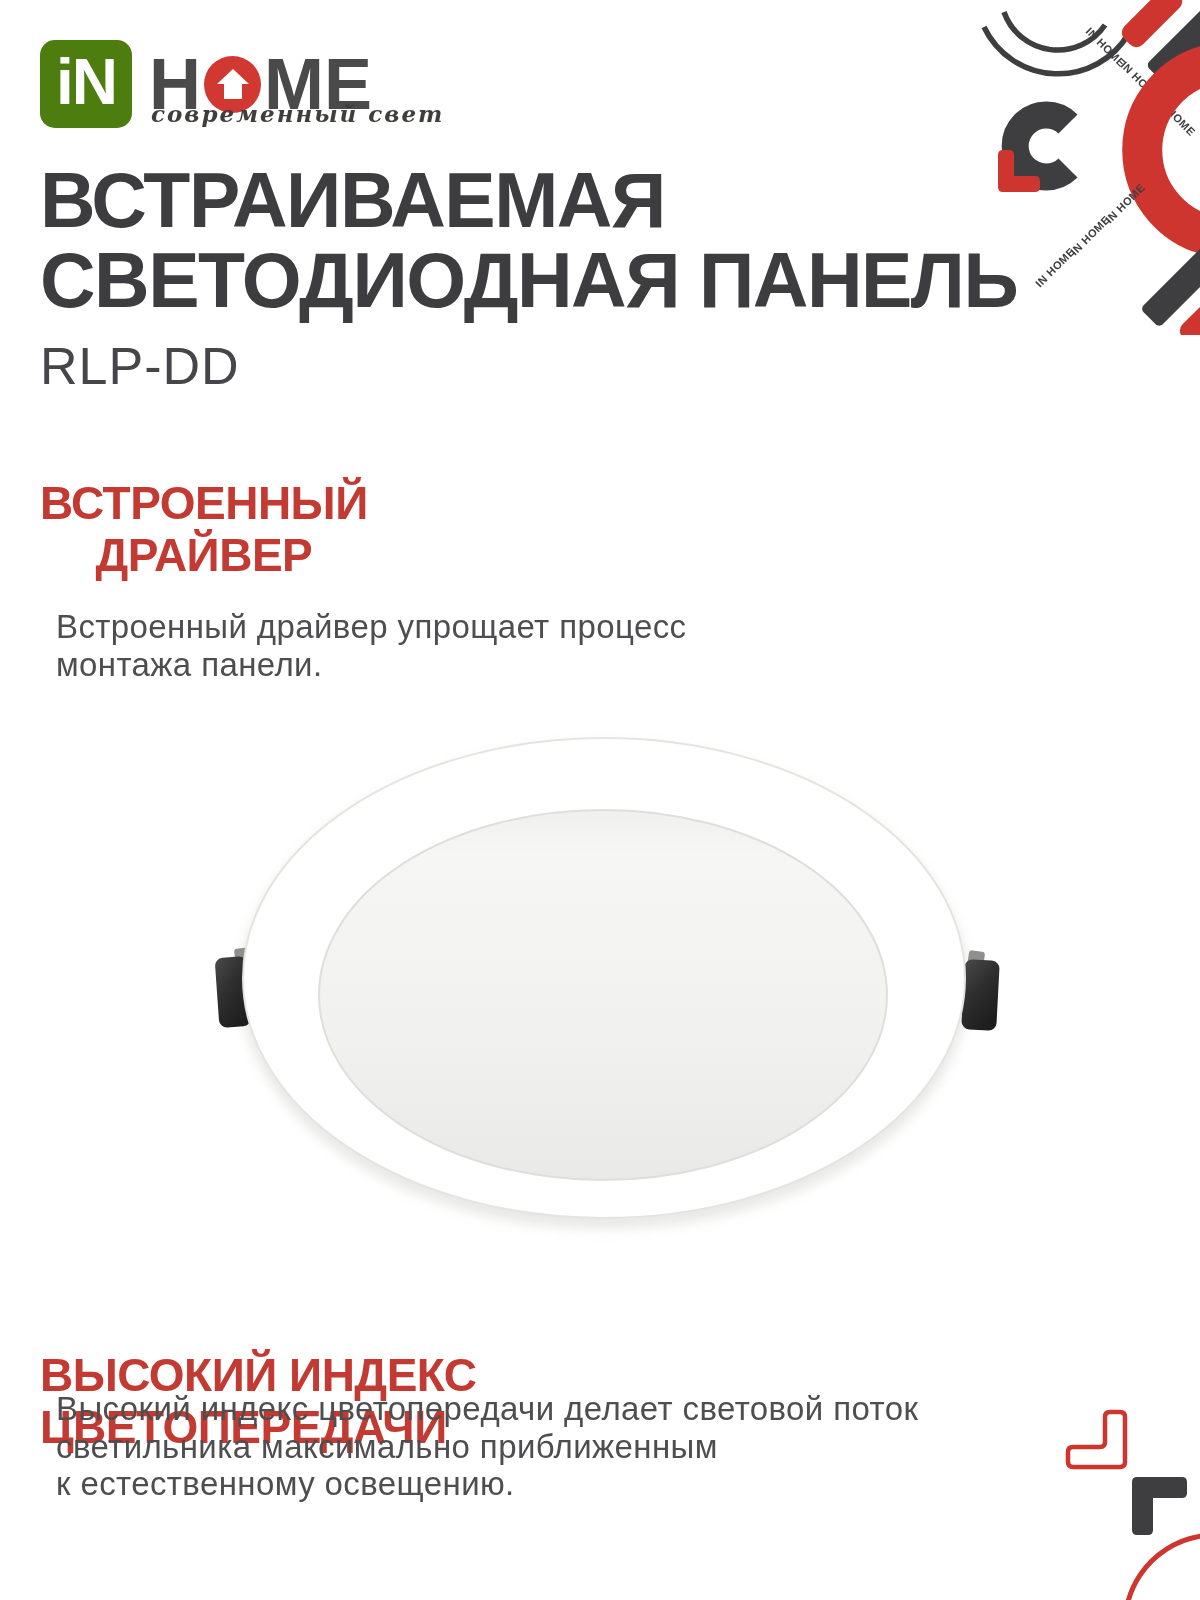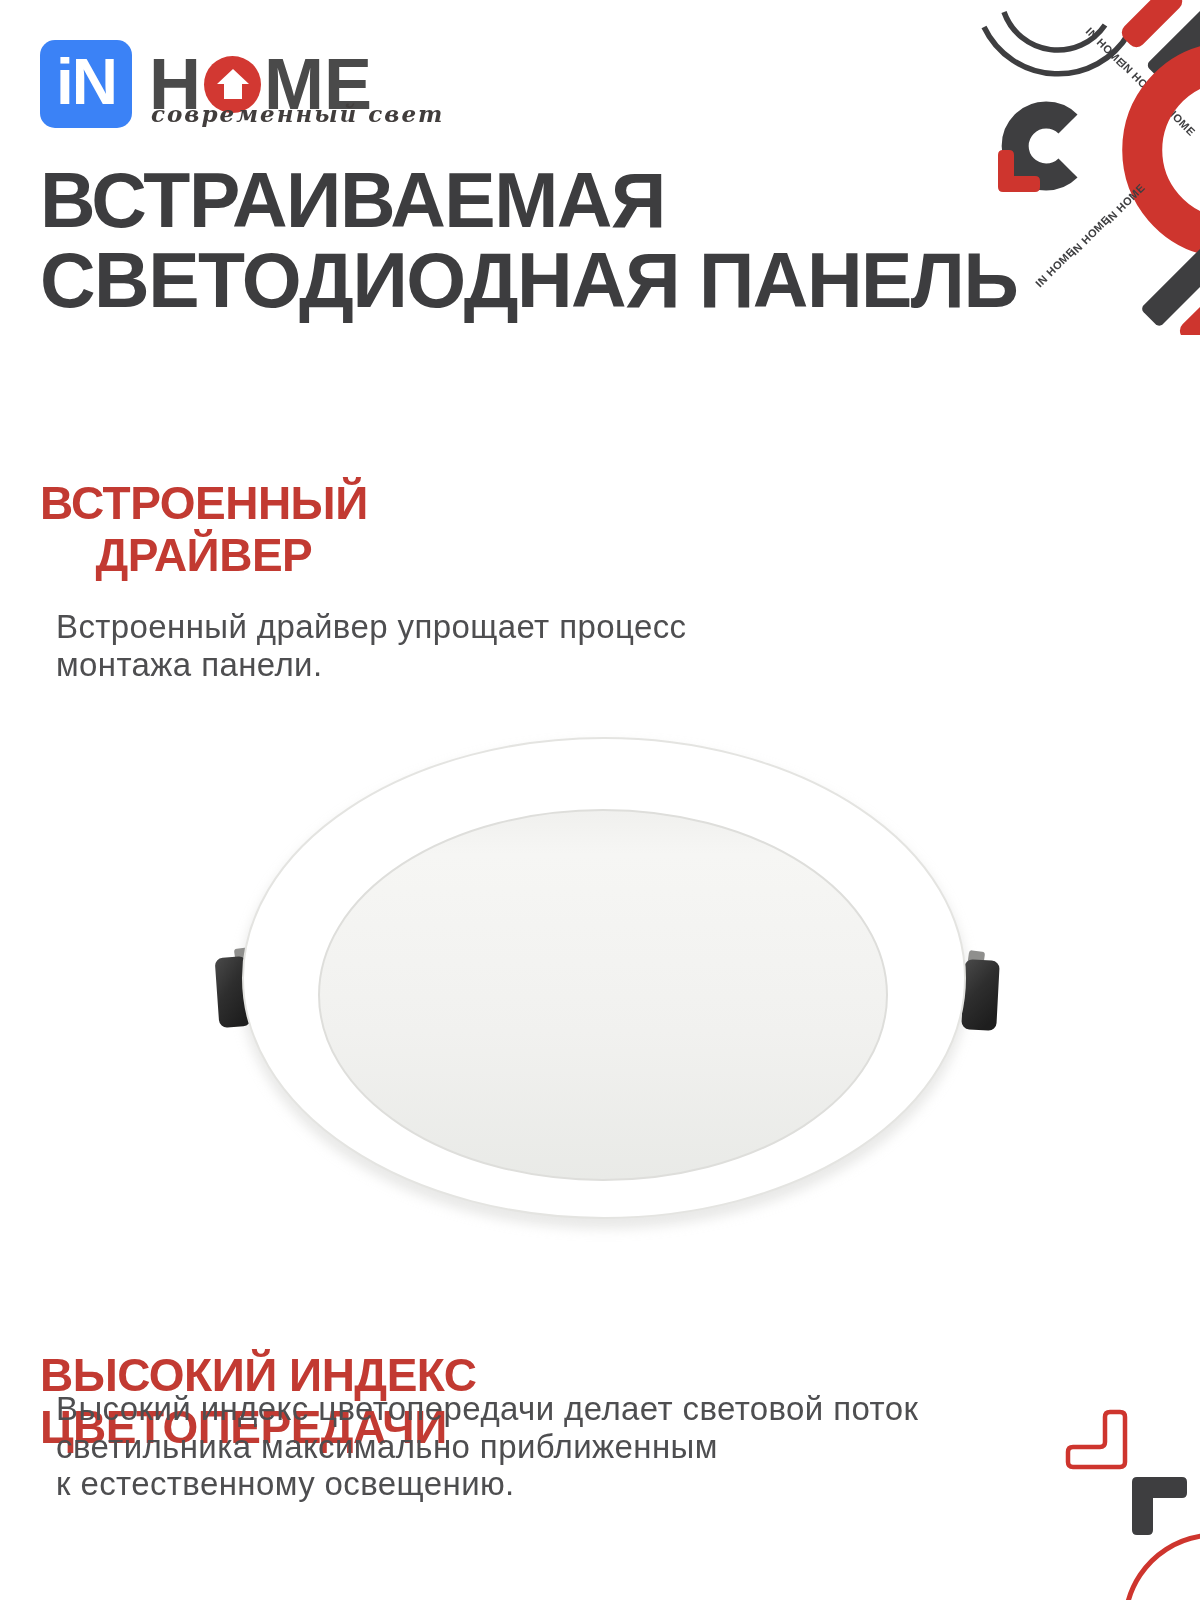--- a/index.html
+++ b/index.html
@@ -3,21 +3,21 @@
 <meta charset="utf-8">
 <style>
   html,body{margin:0;padding:0;background:#ffffff;}
   .page{
     position:relative;width:1200px;height:1600px;background:#ffffff;
     overflow:hidden;font-family:"Liberation Sans","DejaVu Sans",sans-serif;
   }
   
   .logo{position:absolute;left:40px;top:40px;display:flex;}
   .logo-mark{
-    width:92px;height:88px;background:#3b82f6;border-radius:15px;
+    width:92px;height:88px;background:#4d7c0f;border-radius:15px;
     display:flex;align-items:center;justify-content:center;
   }
   .logo-mark span{
     color:#ffffff;font-size:64px;font-weight:bold;letter-spacing:-2px;
     transform:translateY(-2px);
   }
   .logo-word{
     display:flex;align-items:center;height:88px;margin-left:17px;
     color:#4a4a4a;font-size:72px;font-weight:bold;letter-spacing:0;
   }
@@ -107,20 +107,21 @@
     <text class="pat-label" transform="translate(110,288) rotate(-45)">IN HOME</text>
     <text class="pat-label" transform="translate(145,256) rotate(-45)">IN HOME</text>
     <text class="pat-label" transform="translate(180,224) rotate(-45)">IN HOME</text>
 
     <rect x="-13.5" y="-50" width="27" height="100" rx="5" transform="translate(255,283) rotate(45)" fill="#3e3e40"></rect>
     <rect x="-13.5" y="-40" width="27" height="80" rx="9" transform="translate(284,312) rotate(45)" fill="#ce352e"></rect>
   </svg>
 
   <h1 class="page-title">ВСТРАИВАЕМАЯ
 СВЕТОДИОДНАЯ ПАНЕЛЬ</h1>
+  <div class="model">RLP-DD</div>
 
   <div class="feature s1">
     <h2>ВСТРОЕННЫЙ
 ДРАЙВЕР</h2>
     <p>Встроенный драйвер упрощает процесс
 монтажа панели.</p>
   </div>
 
   <svg class="photo" viewBox="0 0 880 580">
     <defs>

